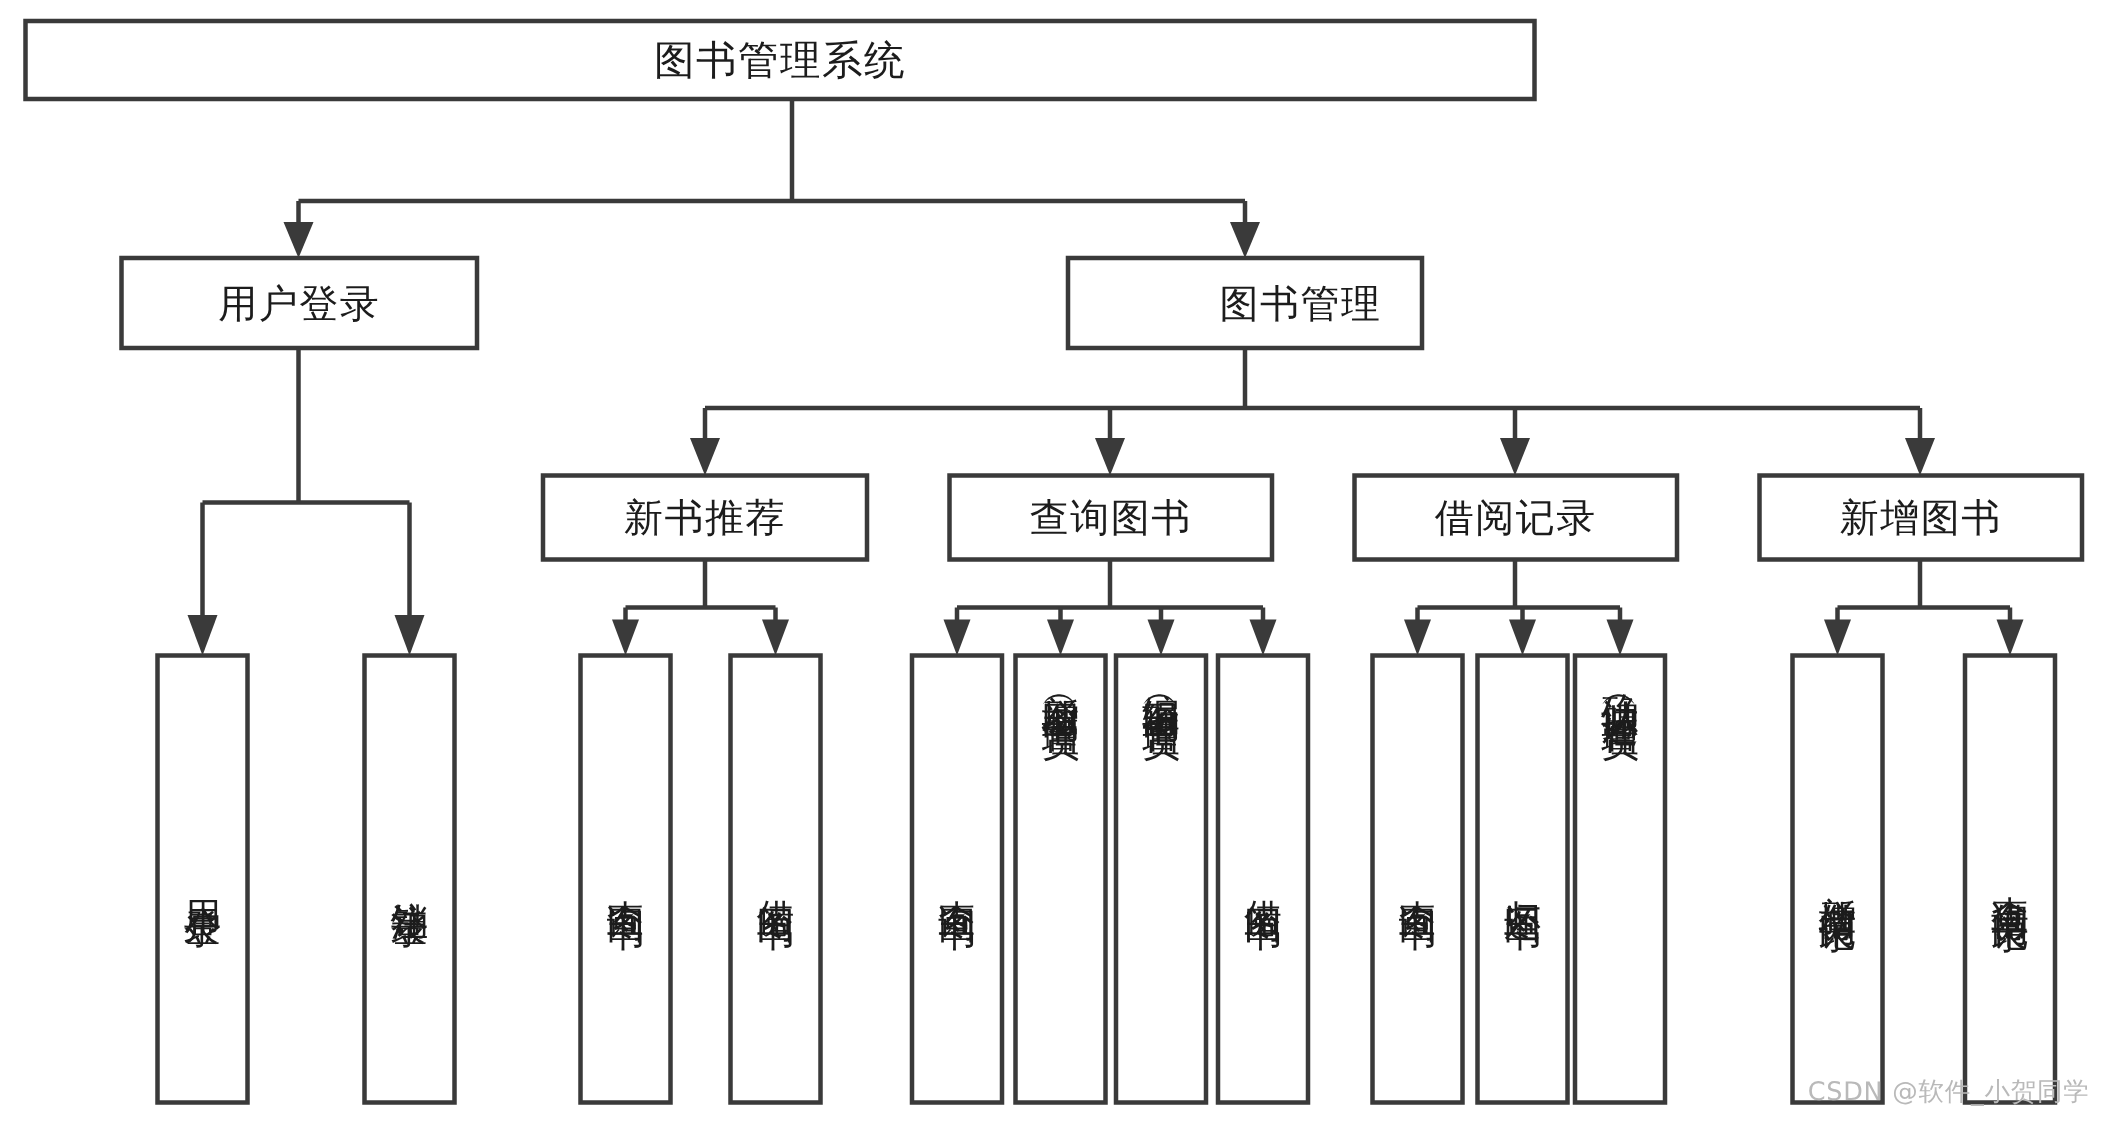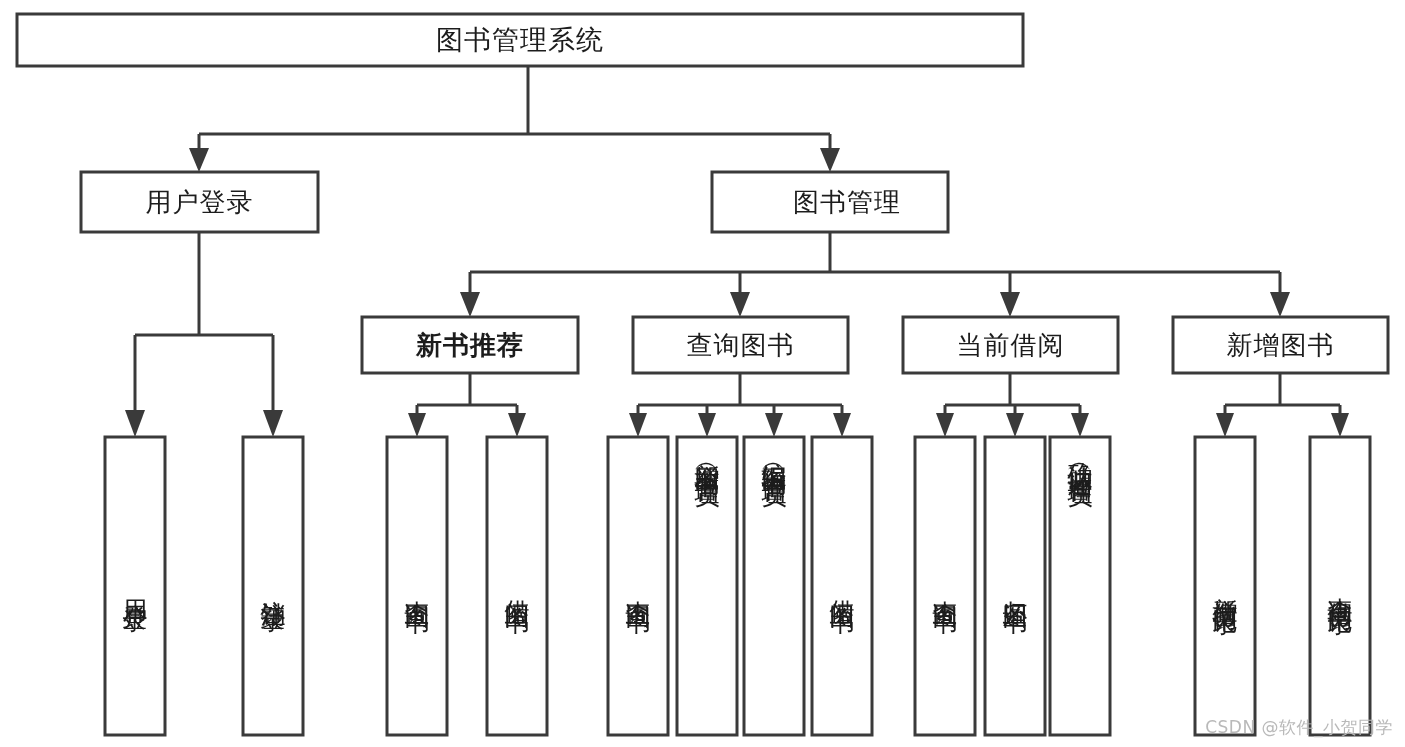--- a/index.html
+++ b/index.html
@@ -197,32 +197,32 @@
 
   </svg>
 
   <div class="hlabel-wrap" style="left:17px; top:14px; width:1006px; height:52px;">
     <span class="title-label-text">图书管理系统</span>
   </div>
 
   <div class="hlabel-wrap" style="left:81px; top:172px; width:237px; height:60px;">
     <span class="hlabel-text">用户登录</span>
   </div>
-  <div class="hlabel-wrap" style="left:712px; top:172px; width:270px; height:60px;">
+  <div class="hlabel-wrap" style="left:732px; top:172px; width:270px; height:60px;">
     <span class="hlabel-text">图书管理</span>
   </div>
 
-  <div class="hlabel-wrap" style="left:362px; top:317px; width:216px; height:56px;font-weight:bold;">
+  <div class="hlabel-wrap" style="left:362px; top:317px; width:216px; height:56px;">
     <span class="hlabel-text">新书推荐</span>
   </div>
   <div class="hlabel-wrap" style="left:633px; top:317px; width:215px; height:56px;">
     <span class="hlabel-text">查询图书</span>
   </div>
   <div class="hlabel-wrap" style="left:903px; top:317px; width:215px; height:56px;">
-    <span class="hlabel-text">当前借阅</span>
+    <span class="hlabel-text">借阅记录</span>
   </div>
   <div class="hlabel-wrap" style="left:1173px; top:317px; width:215px; height:56px;">
     <span class="hlabel-text">新增图书</span>
   </div>
 
   <div class="vlabel-wrap" style="left:105px; top:437px; width:60px; height:298px; align-items:center;">
     <span class="vlabel-text">用户登录</span>
   </div>
   <div class="vlabel-wrap" style="left:243px; top:437px; width:60px; height:298px; align-items:center;">
     <span class="vlabel-text">注销登录</span>

